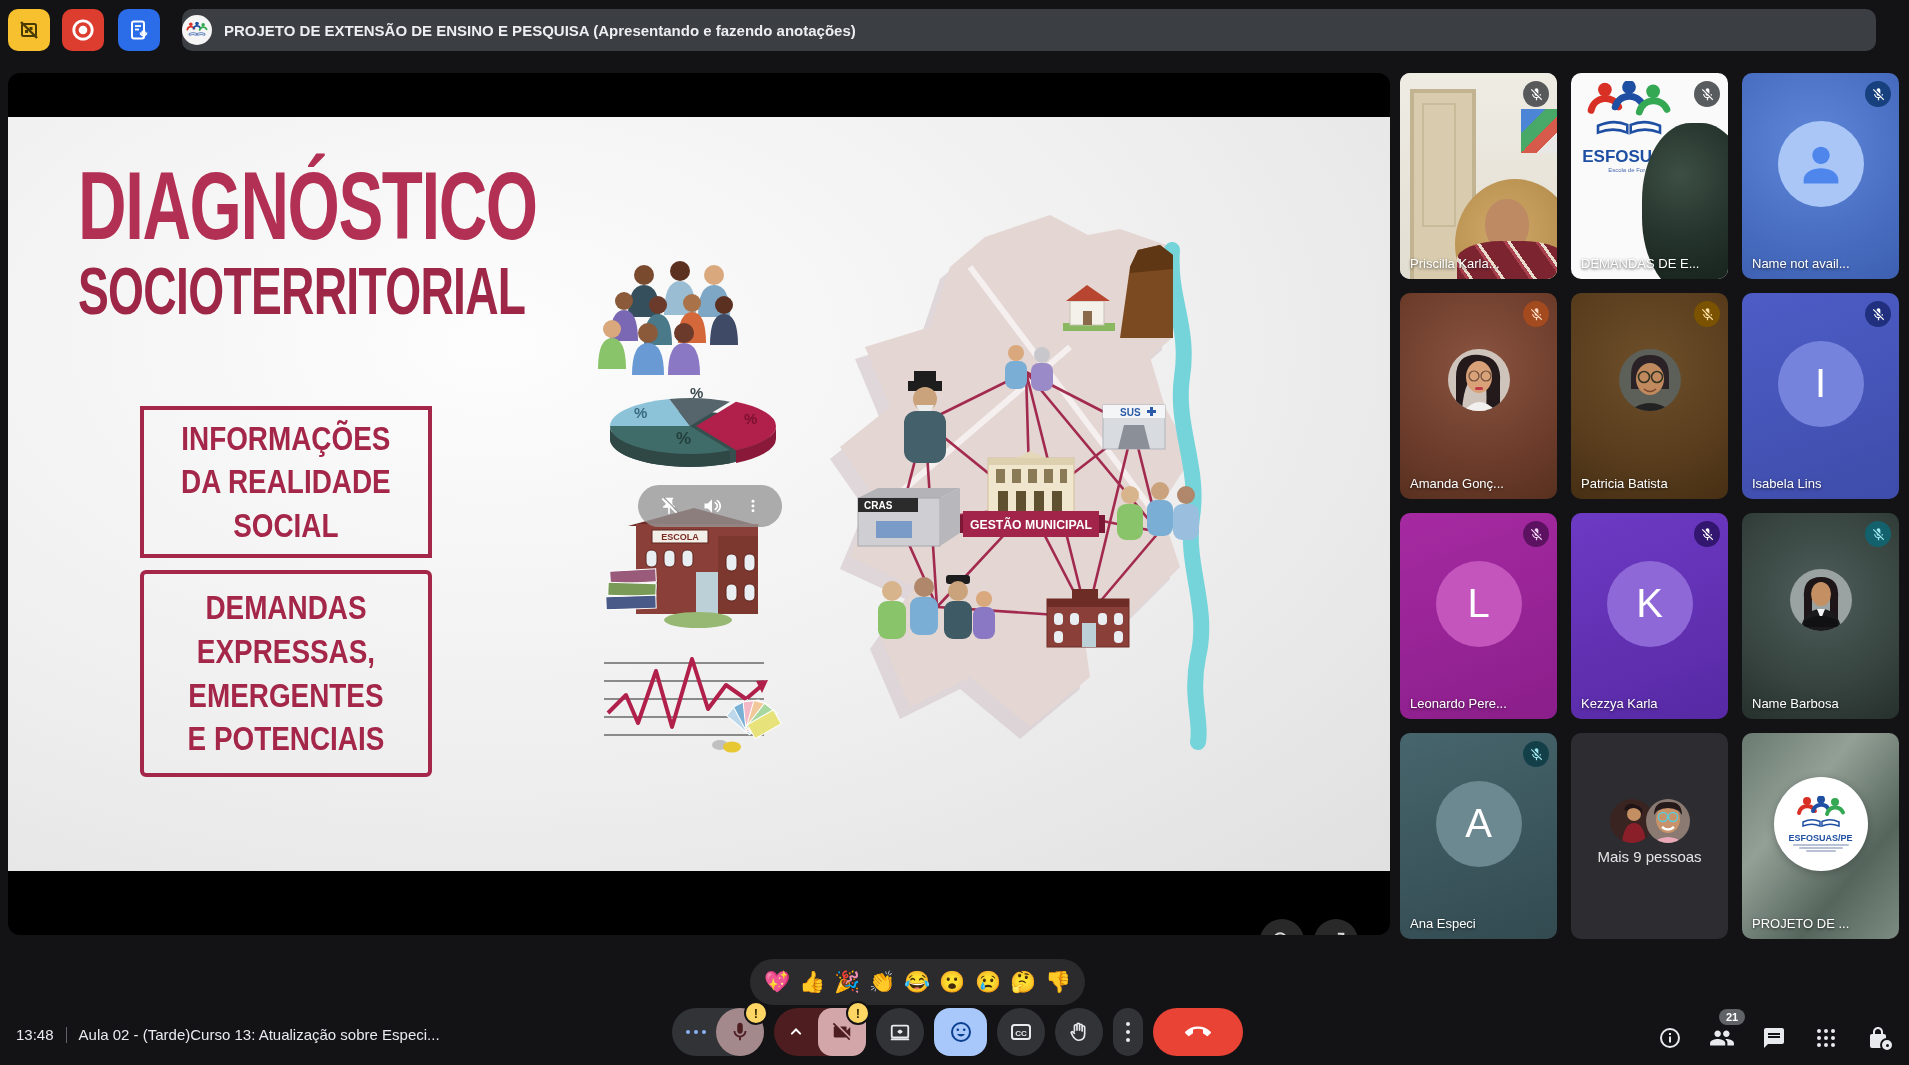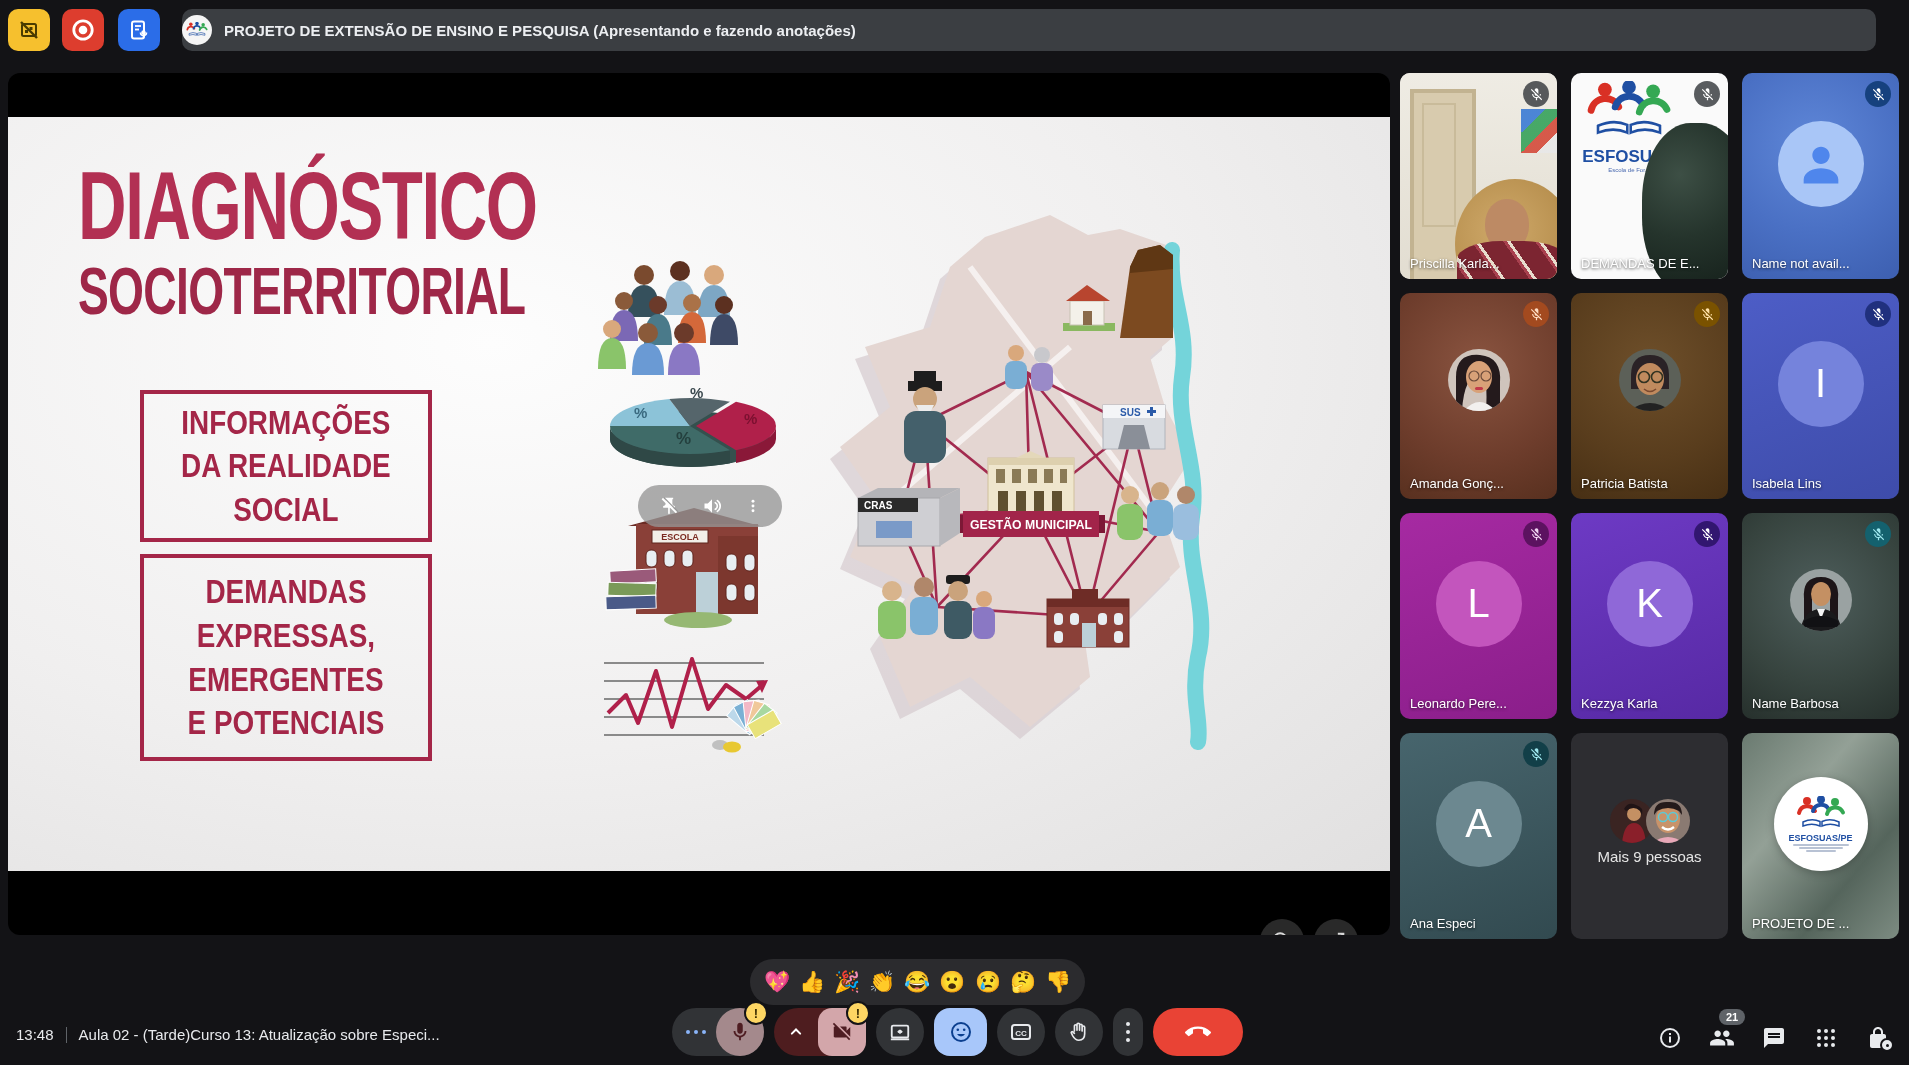--- a/index.html
+++ b/index.html
@@ -19,23 +19,23 @@
   .stage{position:absolute;left:8px;top:73px;width:1382px;height:862px;background:#000;border-radius:12px;overflow:hidden;}
   .slide{position:absolute;left:0;top:44px;width:1382px;height:754px;
          background:radial-gradient(ellipse at 35% 30%, #fdfdfd 0%, #f0efef 55%, #e1e0e0 100%);}
   .slide-title{position:absolute;left:70px;top:40px;}
   .slide-title .l1{display:block;font-size:96px;font-weight:bold;color:#b23053;letter-spacing:-2px;
                    transform:scaleX(.70);transform-origin:left top;line-height:1.02;}
   .slide-title .l2{display:block;font-size:66px;font-weight:bold;color:#9e2748;letter-spacing:-1px;
                    transform:scaleX(.70);transform-origin:left top;line-height:1.1;}
   .slide-box{position:absolute;left:132px;width:292px;border:4px solid #a42648;color:#a42648;
              display:flex;align-items:center;justify-content:center;text-align:center;
-             font-weight:bold;white-space:pre-line;box-sizing:border-box;}
+             font-weight:bold;white-space:pre-line;box-sizing:border-box;margin-top:16px;}
   .box1{top:273px;height:152px;font-size:34px;line-height:1.28;}
-  .box2{top:437px;height:207px;font-size:34px;line-height:1.28;}
+  .box2{top:437px;height:207px;font-size:34px;line-height:1.28;border-radius:6px;}
   .slide-box span{display:block;transform:scaleX(.82);}
   .slide svg text{font-family:"Liberation Sans",sans-serif;}
   .icon-abs{position:absolute;}
   
   .float-pill{position:absolute;left:630px;top:412px;width:124px;height:42px;border-radius:21px;
               background:rgba(150,150,150,.78);display:flex;align-items:center;justify-content:space-around;padding:0 10px;}
   .stage-zoom{position:absolute;width:44px;height:44px;border-radius:50%;background:rgba(90,90,90,.45);
               display:flex;align-items:center;justify-content:center;cursor:pointer;}
   
   .grid{position:absolute;left:1400px;top:73px;width:499px;display:grid;

